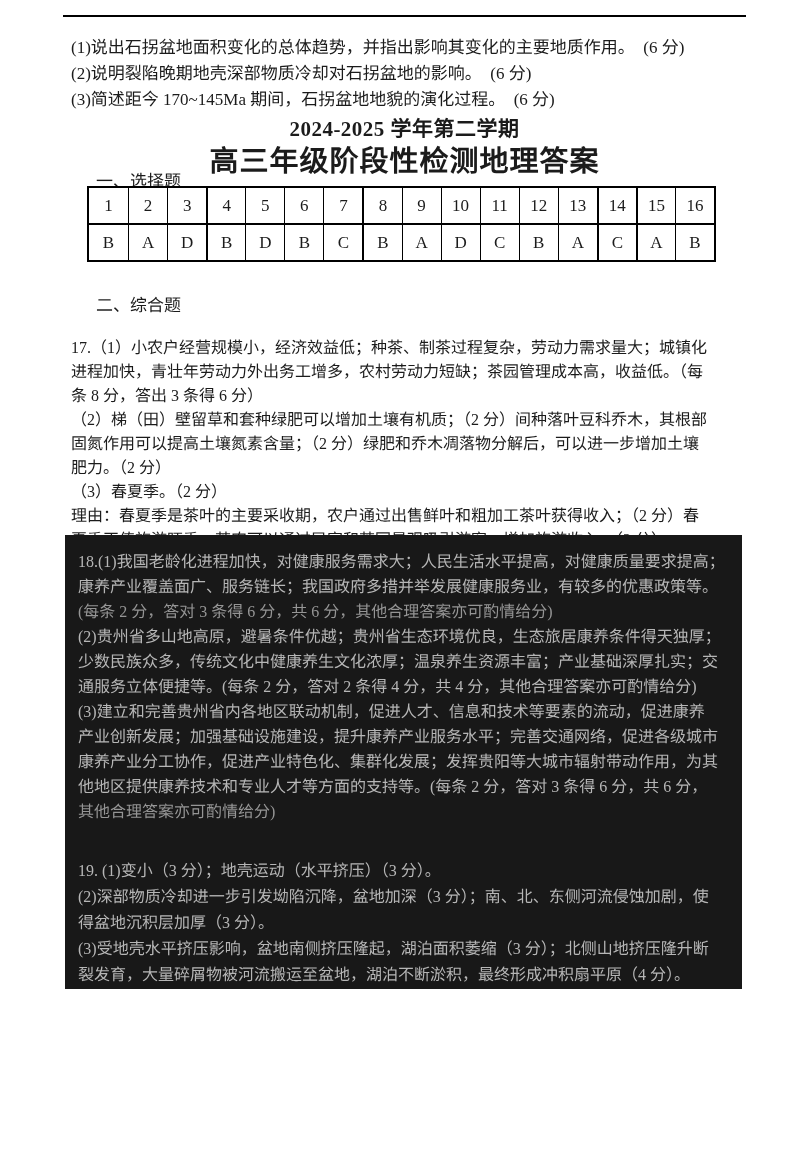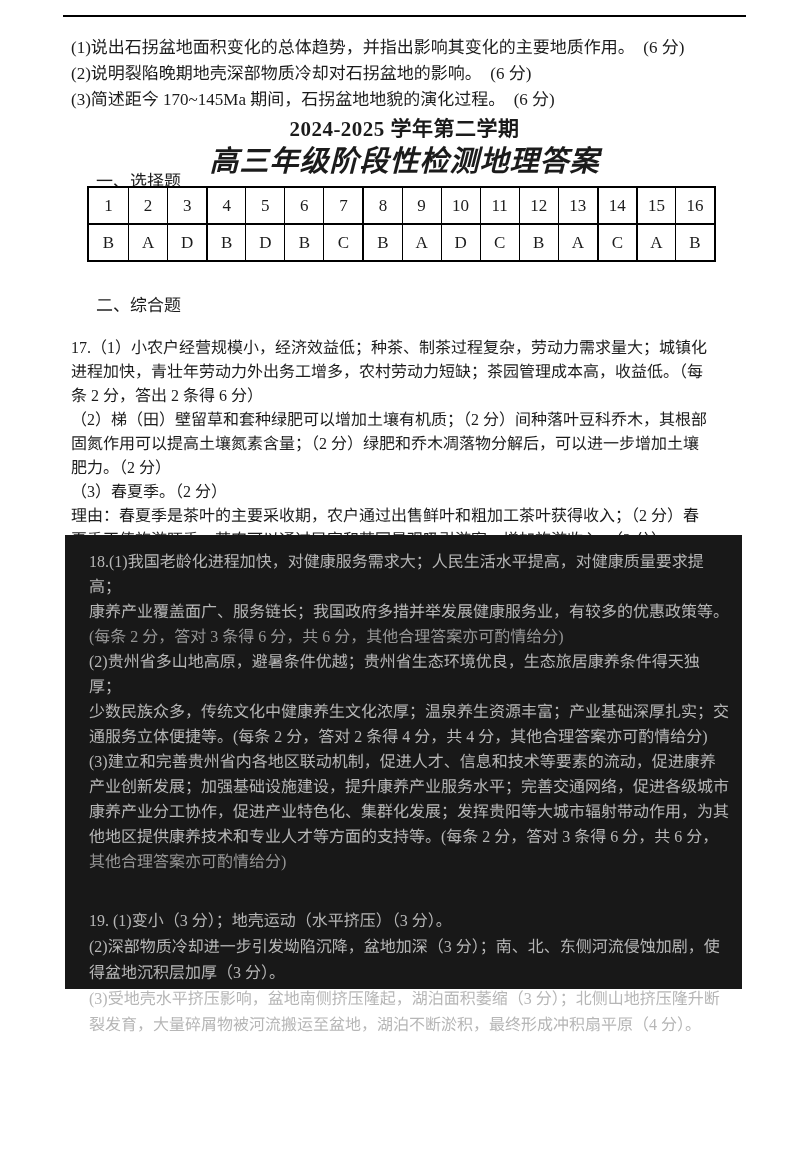--- a/index.html
+++ b/index.html
@@ -18,21 +18,20 @@
   .p-line { white-space:pre-wrap; }
 
   .semester-title {
     position:absolute; left:63px; top:112px; width:683px; text-align:center;
     font-weight:bold; font-size:21px; letter-spacing:0.5px;
   }
   .main-title {
     position:absolute; left:63px; top:137px; width:683px; text-align:center;
     font-weight:bold; font-size:29px; letter-spacing:1px;
     font-family:"Liberation Sans","DejaVu Sans",sans-serif;
-    font-style:italic;
   }
 
   .sec-heading { position:absolute; left:96px; font-size:17px; font-weight:normal; }
   .h1pos { top:167px; }
   .h2pos { top:291px; }
 
   .answer-table {
     position:absolute; left:87px; top:186px; width:629px;
     border:2px solid var(--table-border, #000); background:#fff;
   }
@@ -46,21 +45,21 @@
   .t-cell.hsep { border-left-width:2px; }
   .t-row.answers .t-cell { height:37px; border-top:2px solid var(--table-border, #000); }
 
   .q17 { position:absolute; left:71px; top:314px; width:692px; font-size:16px; line-height:24px;margin-top:22px; }
   .q17 .q-line { white-space:pre-wrap; }
 
   .panel {
     position:absolute; left:65px; top:535px; width:677px; height:454px;
     background:var(--panel-bg, #181818);
     color:var(--panel-text, #b6b6b6);
-    padding:14px 13px 0 24px;
+    padding:14px 13px 0 13px;
   }
   .panel .q-line { font-size:16px; line-height:25px; white-space:pre-wrap; }
   .panel .q19 .q-line { line-height:26px; }
   .panel .dim { color:var(--panel-dim-text, #959595); }
   .panel-gap { height:34px; }
 </style>
 </head>
 <body>
 
 <div class="page">
@@ -115,21 +114,21 @@
       <div class="t-cell hsep">A</div>
       <div class="t-cell">B</div>
     </div>
   </div>
 
   <div class="sec-heading h2pos">二、综合题</div>
 
   <div class="q17">
     <div class="q-line">17.（1）小农户经营规模小，经济效益低；种茶、制茶过程复杂，劳动力需求量大；城镇化</div>
     <div class="q-line">进程加快，青壮年劳动力外出务工增多，农村劳动力短缺；茶园管理成本高，收益低。（每</div>
-    <div class="q-line">条 2 分，答出 2 条得 6 分）</div>
+    <div class="q-line">条 8 分，答出 3 条得 6 分）</div>
     <div class="q-line">（2）梯（田）壁留草和套种绿肥可以增加土壤有机质；（2 分）间种落叶豆科乔木，其根部</div>
     <div class="q-line">固氮作用可以提高土壤氮素含量；（2 分）绿肥和乔木凋落物分解后，可以进一步增加土壤</div>
     <div class="q-line">肥力。（2 分）</div>
     <div class="q-line">（3）春夏季。（2 分）</div>
     <div class="q-line">理由：春夏季是茶叶的主要采收期，农户通过出售鲜叶和粗加工茶叶获得收入；（2 分）春</div>
     <div class="q-line">夏季正值旅游旺季，茶农可以通过民宿和茶园景观吸引游客，增加旅游收入。（2 分）</div>
   </div>
 
   <div class="panel">
     <div class="q18">

